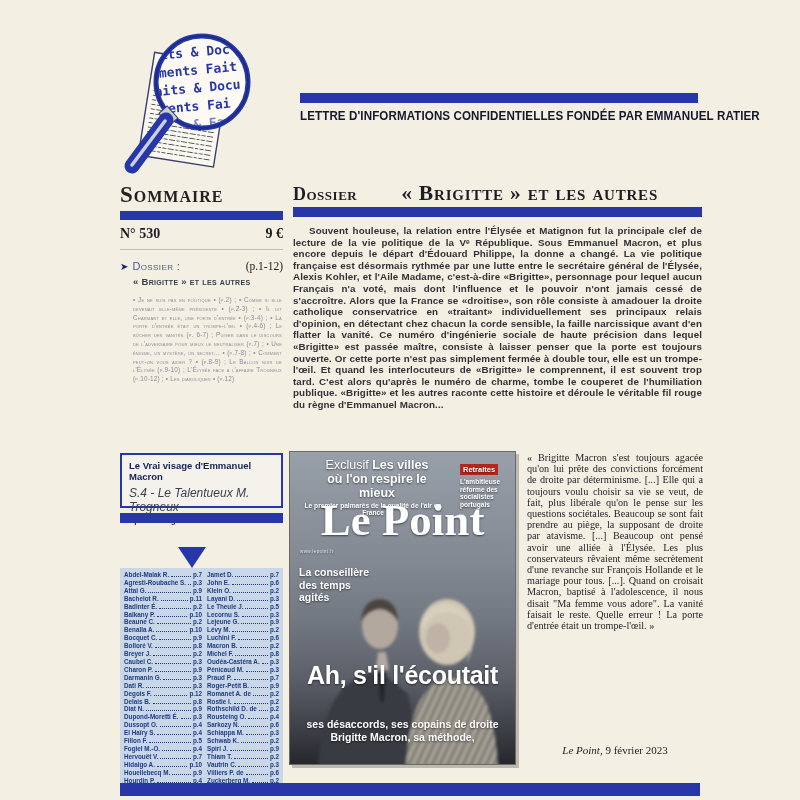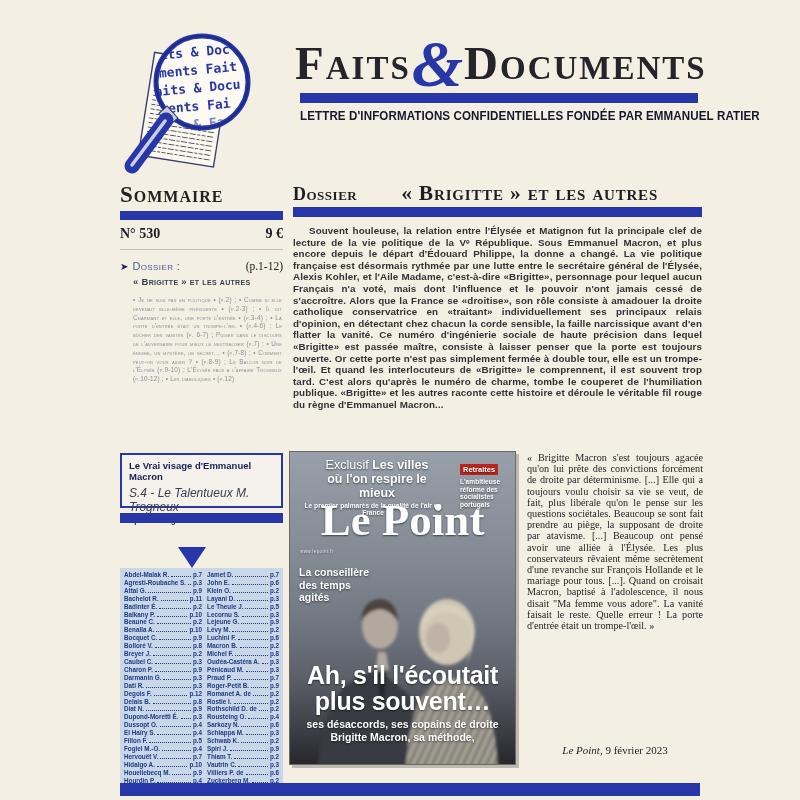--- a/index.html
+++ b/index.html
@@ -172,23 +172,20 @@
         <text x="42" y="90">ments Fai</text>
         <text x="50" y="108" opacity=".6">ts &amp; Fa</text>
       </g>
       <circle cx="86" cy="62" r="46" fill="none" stroke="#1b2a80" stroke-width="1.6"></circle>
       <rect x="44" y="90" width="16" height="11" fill="#c9cdd8" stroke="#3a3f6e" stroke-width="1" transform="rotate(48 52 96)"></rect>
       <line x1="50" y1="100" x2="16" y2="146" stroke="#2737a8" stroke-width="15" stroke-linecap="round"></line>
       <line x1="49" y1="101" x2="16" y2="145" stroke="#e9e9f6" stroke-width="3.5" stroke-linecap="round" opacity=".85"></line>
     </svg>
   </div>
 
-  <div class="masthead-title">
-    <span class="mt-word">Faits</span><span class="mt-amp">&amp;</span><span class="mt-word">Documents</span>
-  </div>
   <div class="masthead-rule"></div>
   <div class="masthead-tagline">LETTRE D'INFORMATIONS CONFIDENTIELLES FONDÉE PAR EMMANUEL RATIER</div>
 
   <div class="sb-title">Sommaire</div>
   <div class="sb-rule1"></div>
   <div class="sb-issue">
     <span>N° 530</span>
     <span>9 €</span>
   </div>
 
@@ -583,21 +580,20 @@
         <path d="M116,214 Q119,162 134,142 Q146,126 163,126 Q185,129 196,150 Q206,176 208,214 Z" fill="url(#stripes)"></path>
         <ellipse cx="157" cy="80" rx="28" ry="33" fill="#cfc6b3"></ellipse>
         <ellipse cx="148" cy="86" rx="12" ry="15" fill="#c0b2a6"></ellipse>
         <path d="M130,78 Q133,55 155,52 Q177,54 183,78 Q184,100 176,112 Q185,92 180,74 Q172,60 155,60 Q140,62 134,76 Z" fill="#d8d0bd"></path>
       </g>
     </svg>
 
     <div class="cov-kicker white">La conseillère des temps agités</div>
     <div class="cov-headline white">
       <div>Ah, s'il l'écoutait</div>
-      <div>plus souvent…</div>
     </div>
     <div class="cov-sub white">
       <div>ses désaccords, ses copains de droite</div>
       <div>Brigitte Macron, sa méthode,</div>
     </div>
   </div>
 
   <div class="quote-col">« Brigitte Macron s'est toujours agacée qu'on lui prête des convictions forcément de droite par déterminisme. [...] Elle qui a toujours voulu choisir sa vie se veut, de fait, plus libérale qu'on le pense sur les questions sociétales. Beaucoup se sont fait prendre au piège, la supposant de droite par atavisme. [...] Beaucoup ont pensé avoir une alliée à l'Élysée. Les plus conservateurs rêvaient même secrètement d'une revanche sur François Hollande et le mariage pour tous. [...]. Quand on croisait Macron, baptisé à l'adolescence, il nous disait "Ma femme vous adore". La vanité faisait le reste. Quelle erreur ! La porte d'entrée était un trompe-l'œil. »</div>
   <div class="source-line">
     <span class="it">Le Point</span><span>, 9 février 2023</span>

